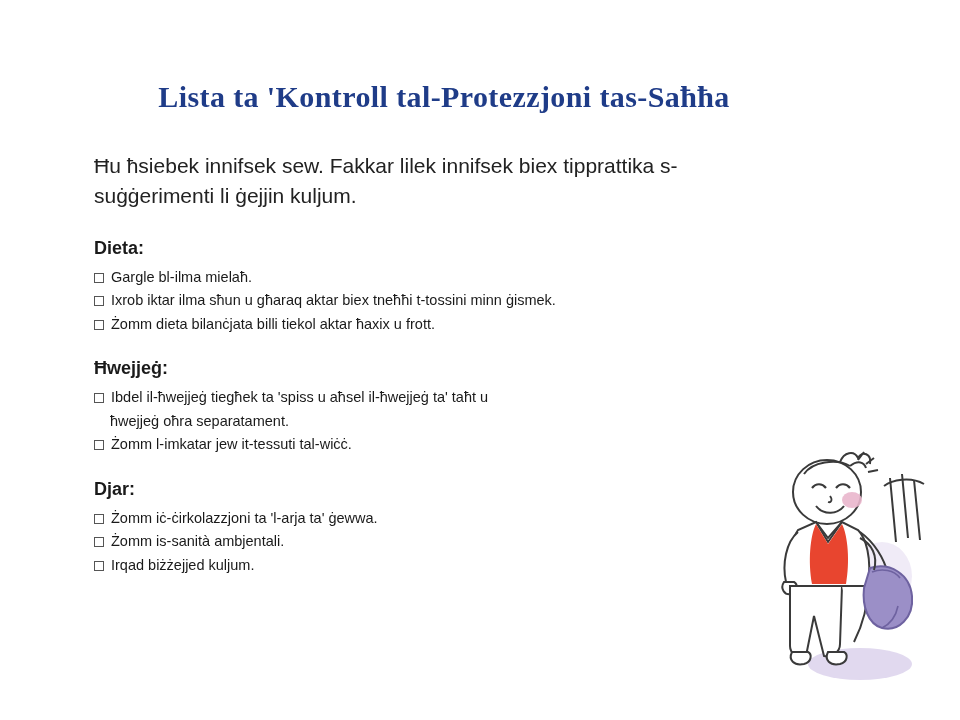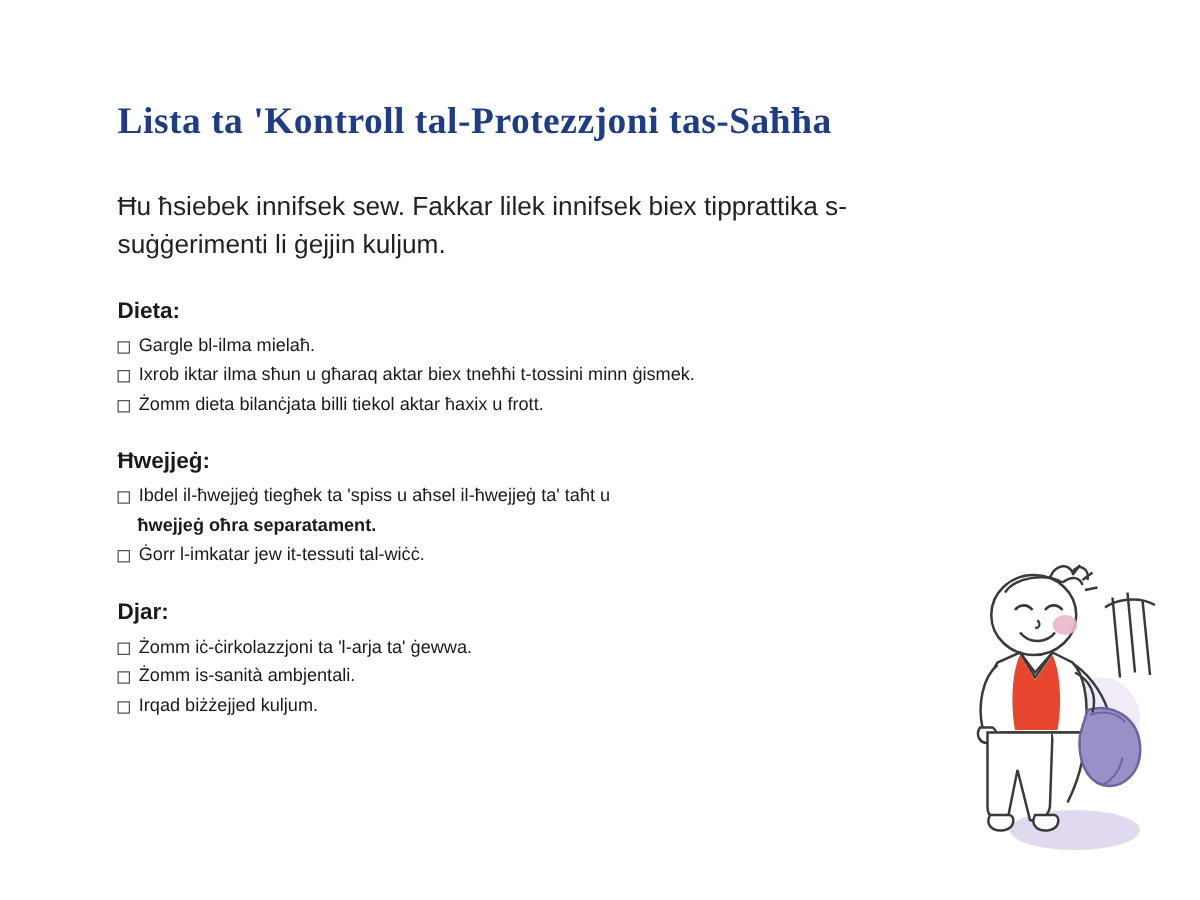--- a/index.html
+++ b/index.html
@@ -27,20 +27,21 @@
     width: 700px;
   }
   .title {
     font-family: "Liberation Serif", serif;
     font-weight: bold;
     font-size: 30px;
     color: #1F3C88;
     letter-spacing: 0.4px;
     margin: 0 0 37px 0;
     white-space: nowrap;
+    text-align: center;
   }
   .intro {
     font-size: 21px;
     color: #222222;
     line-height: 1.45;
     margin-bottom: 26px;
     margin-top: 36px;
   }
   .section {
     margin-bottom: 22px;
@@ -69,21 +70,20 @@
     background: #ffffff;
   }
   .item-text {
     display: inline-block;
   }
   .item-cont {
     font-size: 14.5px;
     color: #1a1a1a;
     line-height: 1.62;
     padding-left: 16px;
-    font-weight: bold;
   }
   
   .illustration {
     position: absolute;
     right: 18px;
     bottom: 24px;
     width: 210px;
     height: 250px;
   }
 </style>
@@ -116,21 +116,21 @@
 
     <div class="section">
       <div class="section-heading">Ħwejjeġ:</div>
       <div class="item">
         <span class="checkbox"></span>
         <span class="item-text">Ibdel il-ħwejjeġ tiegħek ta 'spiss u aħsel il-ħwejjeġ ta' taħt u</span>
       </div>
       <div class="item-cont">ħwejjeġ oħra separatament.</div>
       <div class="item">
         <span class="checkbox"></span>
-        <span class="item-text">Ġorr l-imkatar jew it-tessuti tal-wiċċ.</span>
+        <span class="item-text">Żomm l-imkatar jew it-tessuti tal-wiċċ.</span>
       </div>
     </div>
 
     <div class="section">
       <div class="section-heading">Djar:</div>
       <div class="item">
         <span class="checkbox"></span>
         <span class="item-text">Żomm iċ-ċirkolazzjoni ta 'l-arja ta' ġewwa.</span>
       </div>
       <div class="item">

